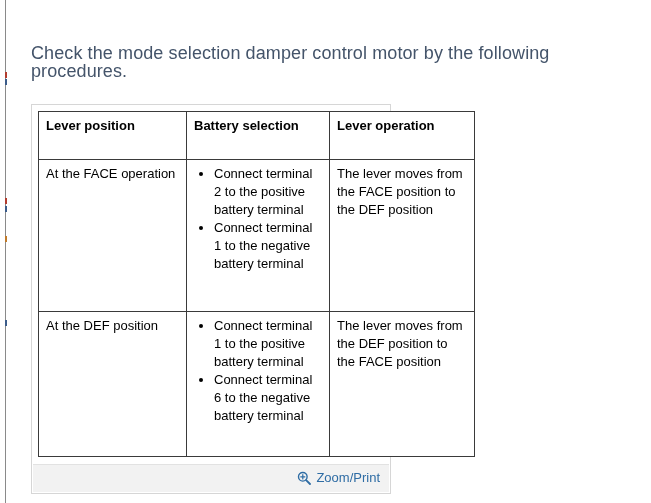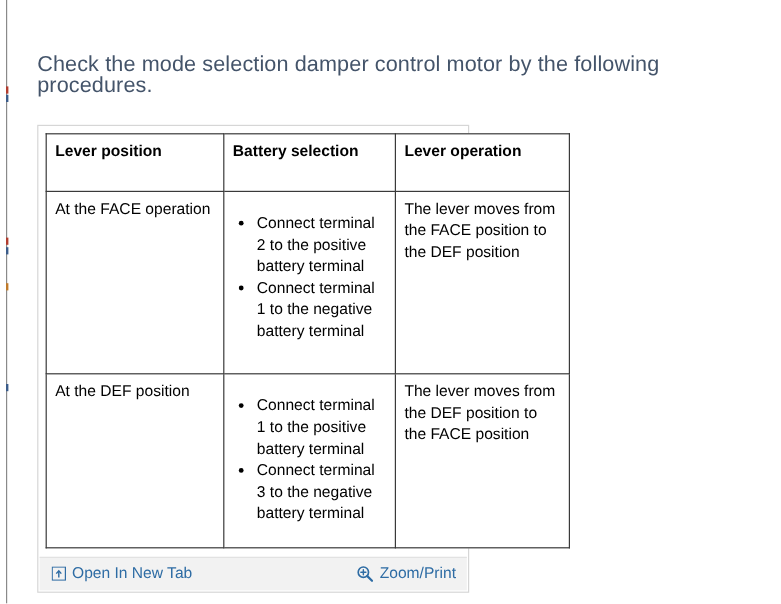--- a/index.html
+++ b/index.html
@@ -88,21 +88,21 @@
   col.c2 { width: 143px; }
   col.c3 { width: 145px; }
 
   td.cell-bullets { padding-left: 4px; padding-right: 4px; }
   ul.bullets {
     margin: 0;
     padding: 0 0 0 20px;
     list-style: disc;
   }
   ul.bullets li {
-    margin: 12px 0 0 0;
+    margin: 0 0 0 0;
     padding: 0;
     line-height: 18px;
   }
   ul.bullets li + li { margin-top: 0; }
 
   .row-tall td { height: 152px; }
   .row-tall2 td { height: 145px; }
 
   
   .fig-footer {
@@ -171,41 +171,31 @@
               <li>Connect terminal 1 to the negative battery terminal</li>
             </ul>
           </td>
           <td>The lever moves from the FACE position to the DEF position</td>
         </tr>
         <tr class="row-tall2">
           <td>At the DEF position</td>
           <td class="cell-bullets">
             <ul class="bullets">
               <li>Connect terminal 1 to the positive battery terminal</li>
-              <li>Connect terminal 3 to the negative battery terminal</li>
+              <li>Connect terminal 6 to the negative battery terminal</li>
             </ul>
           </td>
           <td>The lever moves from the DEF position to the FACE position</td>
         </tr>
       </tbody>
     </table>
   </div>
 
   <div class="fig-footer">
 
-    <a class="fig-link link-open">
-      <span class="ico">
-        <svg width="12" height="12" viewBox="0 0 12 12">
-          <rect x="0.5" y="0.5" width="11" height="11" fill="none" stroke="#2e6ca4" stroke-width="1"></rect>
-          <path d="M6 9.2 V4.3" stroke="#2e6ca4" stroke-width="1.2" fill="none"></path>
-          <path d="M3.9 6.0 L6 3.6 L8.1 6.0" stroke="#2e6ca4" stroke-width="1.2" fill="none" stroke-linejoin="miter"></path>
-        </svg>
-      </span>
-      <span>Open In New Tab</span>
-    </a>
 
     <a class="fig-link link-zoom">
       <span class="ico">
         <svg width="14" height="14" viewBox="0 0 14 14">
           <circle cx="5.8" cy="5.8" r="4.3" fill="none" stroke="#2e6ca4" stroke-width="1.4"></circle>
           <path d="M9.1 9.1 L13 13" stroke="#2e6ca4" stroke-width="1.8" stroke-linecap="round"></path>
           <path d="M3.7 5.8 H7.9 M5.8 3.7 V7.9" stroke="#2e6ca4" stroke-width="1.2" stroke-linecap="round"></path>
         </svg>
       </span>
       <span>Zoom/Print</span>

